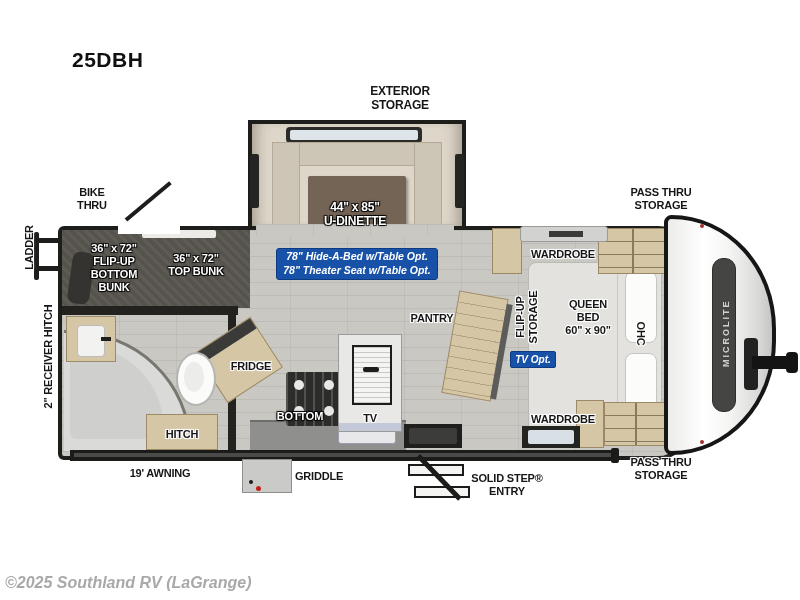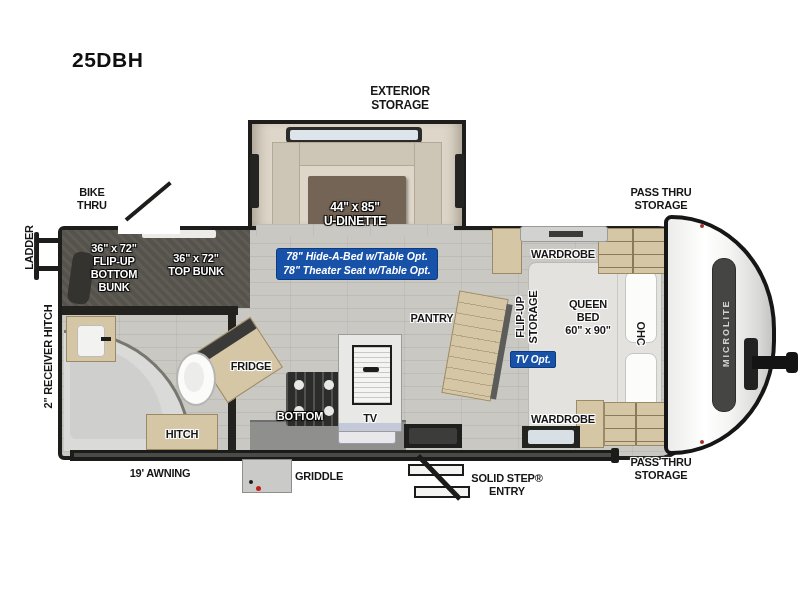--- a/index.html
+++ b/index.html
@@ -28,20 +28,21 @@
   .badge{position:absolute;background:#1852a8;border:1px solid #0d3b82;border-radius:3px;color:#fff;
          font-weight:bold;font-style:italic;text-align:center;white-space:pre-line;z-index:40;
          display:flex;align-items:center;justify-content:center;box-sizing:border-box;}
 </style>
 </head>
 <body>
 
 <div id="stage">
 
   <div class="title">25DBH</div>
+  <div class="watermark">©2025 Southland RV (LaGrange)</div>
 
   <div class="abs" style="left:248px;top:120px;width:210px;height:102px;border:4px solid #1d1d1b;background:#ddd6c9;
               box-shadow:inset 14px 0 14px -10px rgba(90,80,65,.45), inset -14px 0 14px -10px rgba(90,80,65,.45);z-index:5;">
     <div class="abs" style="left:34px;top:3px;width:136px;height:16px;background:#2b2b29;border-radius:4px;">
       <div class="abs" style="left:4px;top:3px;width:128px;height:10px;background:#dde5ea;border-radius:2px;"></div>
     </div>
     <div class="abs" style="left:-2px;top:30px;width:9px;height:54px;background:#242422;border-radius:2px;"></div>
     <div class="abs" style="right:-2px;top:30px;width:9px;height:54px;background:#242422;border-radius:2px;"></div>
     <div class="abs" style="left:20px;top:18px;width:170px;height:24px;background:#cdc5b5;border:1px solid #b3a996;box-sizing:border-box;"></div>
     <div class="abs" style="left:20px;top:18px;width:28px;height:84px;background:#cdc5b5;border:1px solid #b3a996;box-sizing:border-box;"></div>

